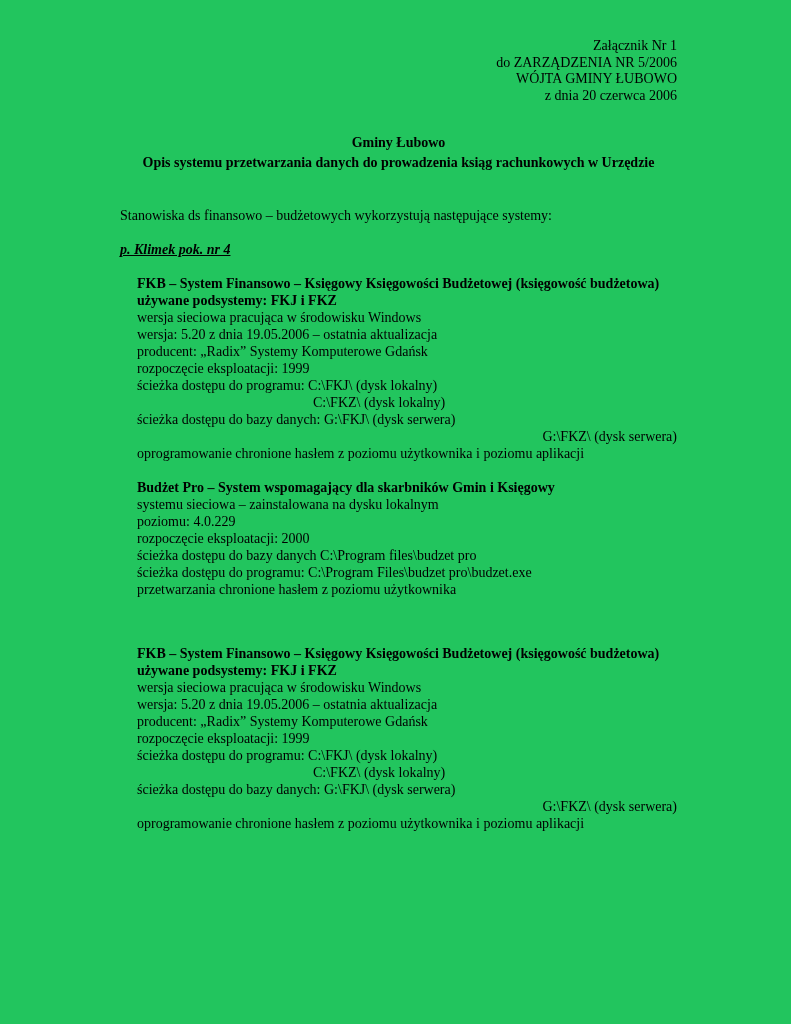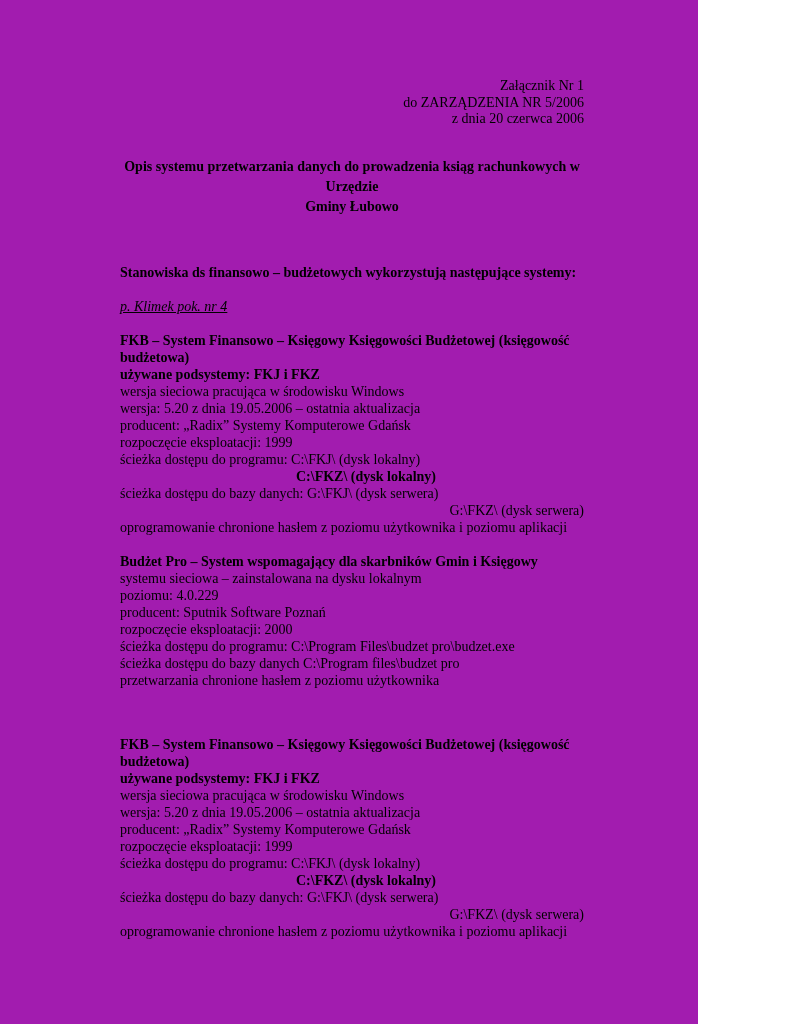--- a/index.html
+++ b/index.html
@@ -5,72 +5,73 @@
   html, body {
     margin: 0;
     padding: 0;
     background: #ffffff;
     color: #000000;
     font-family: "Liberation Serif", "DejaVu Serif", serif;
     font-size: 14px;
   }
   .page {
     position: relative;
-    width: 698px;
+    width: 791px;
     height: 1024px;
     box-sizing: border-box;
-    background: #a21caf;
-    padding: 78px 114px 40px 120px;
+    background: #22c55e;
+    padding: 38px 114px 40px 120px;
     overflow: hidden;
   }
   .annex {
     text-align: right;
     line-height: 16.5px;
   }
   .annex-line { white-space: nowrap; }
   .title {
     margin-top: 29px;
     text-align: center;
     font-weight: bold;
     line-height: 20px;
   }
   .intro {
-    margin-top: 47px;
-    font-weight: bold;
+    margin-top: 34px;
+    font-weight: normal;
     line-height: 17px;
   }
   .section { margin-top: 17px; }
   .section + .section { margin-top: 47px; }
   .section-heading {
-    font-weight: normal;
+    font-weight: bold;
     font-style: italic;
     text-decoration: underline;
     line-height: 17px;
   }
-  .system { margin-top: 17px; }
+  .system { margin-top: 17px; margin-left: 17px; }
   .system-title {
     font-weight: bold;
     line-height: 17px;
   }
   .line { line-height: 17px; }
-  .indent-1 { padding-left: 176px; font-weight: bold; }
+  .indent-1 { padding-left: 176px; }
   .indent-2 { padding-left: 200px; text-align: right; }
 </style>
 </head>
 <body>
 
 <div class="page">
   <div class="annex">
       <div class="annex-line">Załącznik Nr 1</div>
       <div class="annex-line">do ZARZĄDZENIA NR 5/2006</div>
+      <div class="annex-line">WÓJTA GMINY ŁUBOWO</div>
       <div class="annex-line">z dnia 20 czerwca 2006</div>
     </div>
   <div class="title">
+      <div class="title-line">Gminy  Łubowo</div>
       <div class="title-line">Opis  systemu  przetwarzania  danych do prowadzenia ksiąg rachunkowych w Urzędzie</div>
-      <div class="title-line">Gminy  Łubowo</div>
     </div>
   <div class="intro">Stanowiska ds finansowo – budżetowych wykorzystują następujące systemy:</div>
   <div id="sections">
       <div class="section">
         <div class="section-heading">p. Klimek pok. nr 4</div>
         <div class="system">
           <div class="system-title">FKB – System Finansowo – Księgowy Księgowości Budżetowej (księgowość budżetowa)</div>
           <div class="system-title">używane podsystemy: FKJ i FKZ</div>
           <div class="line">wersja sieciowa pracująca w środowisku Windows</div>
           <div class="line">wersja: 5.20 z dnia 19.05.2006 – ostatnia aktualizacja</div>
@@ -79,24 +80,23 @@
           <div class="line">ścieżka dostępu do programu: C:\FKJ\ (dysk lokalny)</div>
           <div class="line indent-1">C:\FKZ\ (dysk lokalny)</div>
           <div class="line">ścieżka dostępu do bazy danych: G:\FKJ\ (dysk serwera)</div>
           <div class="line indent-2">G:\FKZ\ (dysk serwera)</div>
           <div class="line">oprogramowanie chronione hasłem z poziomu użytkownika i poziomu aplikacji</div>
         </div>
         <div class="system">
           <div class="system-title">Budżet Pro – System wspomagający dla skarbników Gmin i Księgowy</div>
           <div class="line">systemu sieciowa – zainstalowana na dysku lokalnym</div>
           <div class="line">poziomu: 4.0.229</div>
-          <div class="line">producent: Sputnik Software Poznań</div>
           <div class="line">rozpoczęcie eksploatacji: 2000</div>
+          <div class="line">ścieżka dostępu do bazy danych C:\Program files\budzet pro</div>
           <div class="line">ścieżka dostępu do programu: C:\Program Files\budzet pro\budzet.exe</div>
-          <div class="line">ścieżka dostępu do bazy danych C:\Program files\budzet pro</div>
           <div class="line">przetwarzania chronione hasłem z poziomu użytkownika</div>
         </div>
       </div>
       <div class="section">
         <div class="system">
           <div class="system-title">FKB – System Finansowo – Księgowy Księgowości Budżetowej (księgowość budżetowa)</div>
           <div class="system-title">używane podsystemy: FKJ i FKZ</div>
           <div class="line">wersja sieciowa pracująca w środowisku Windows</div>
           <div class="line">wersja: 5.20 z dnia 19.05.2006 – ostatnia aktualizacja</div>
           <div class="line">producent: „Radix” Systemy Komputerowe Gdańsk</div>

